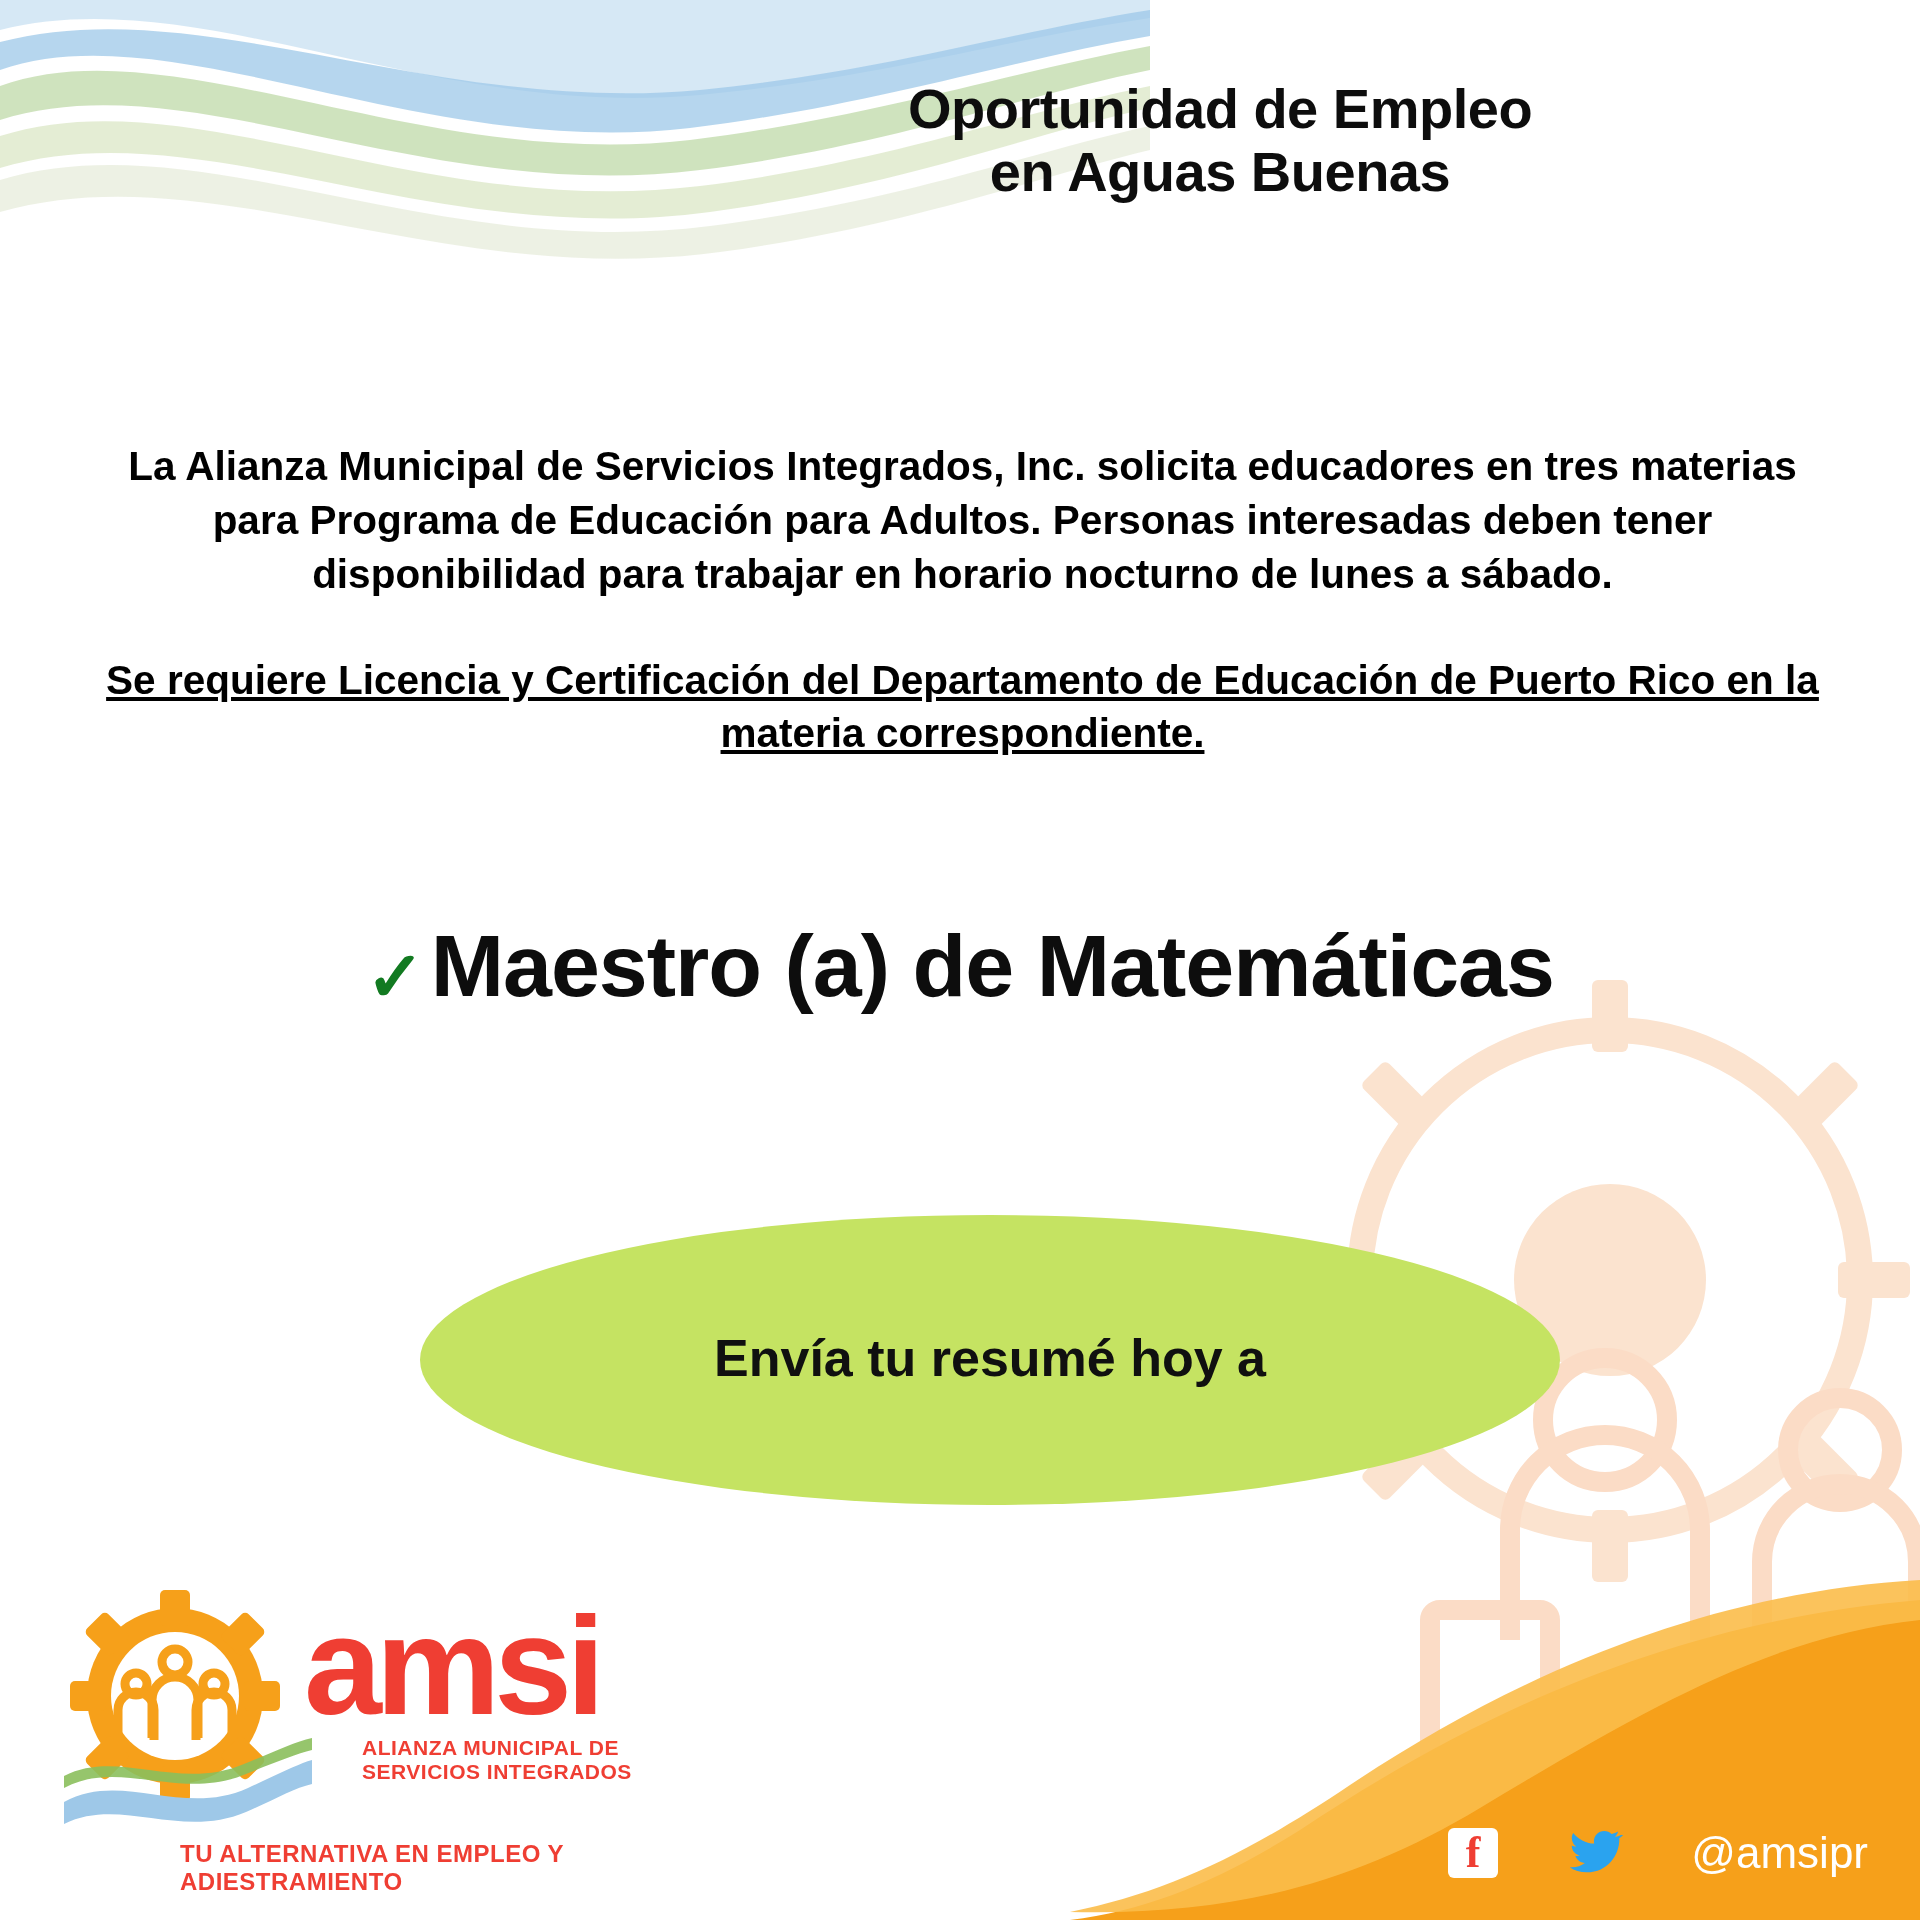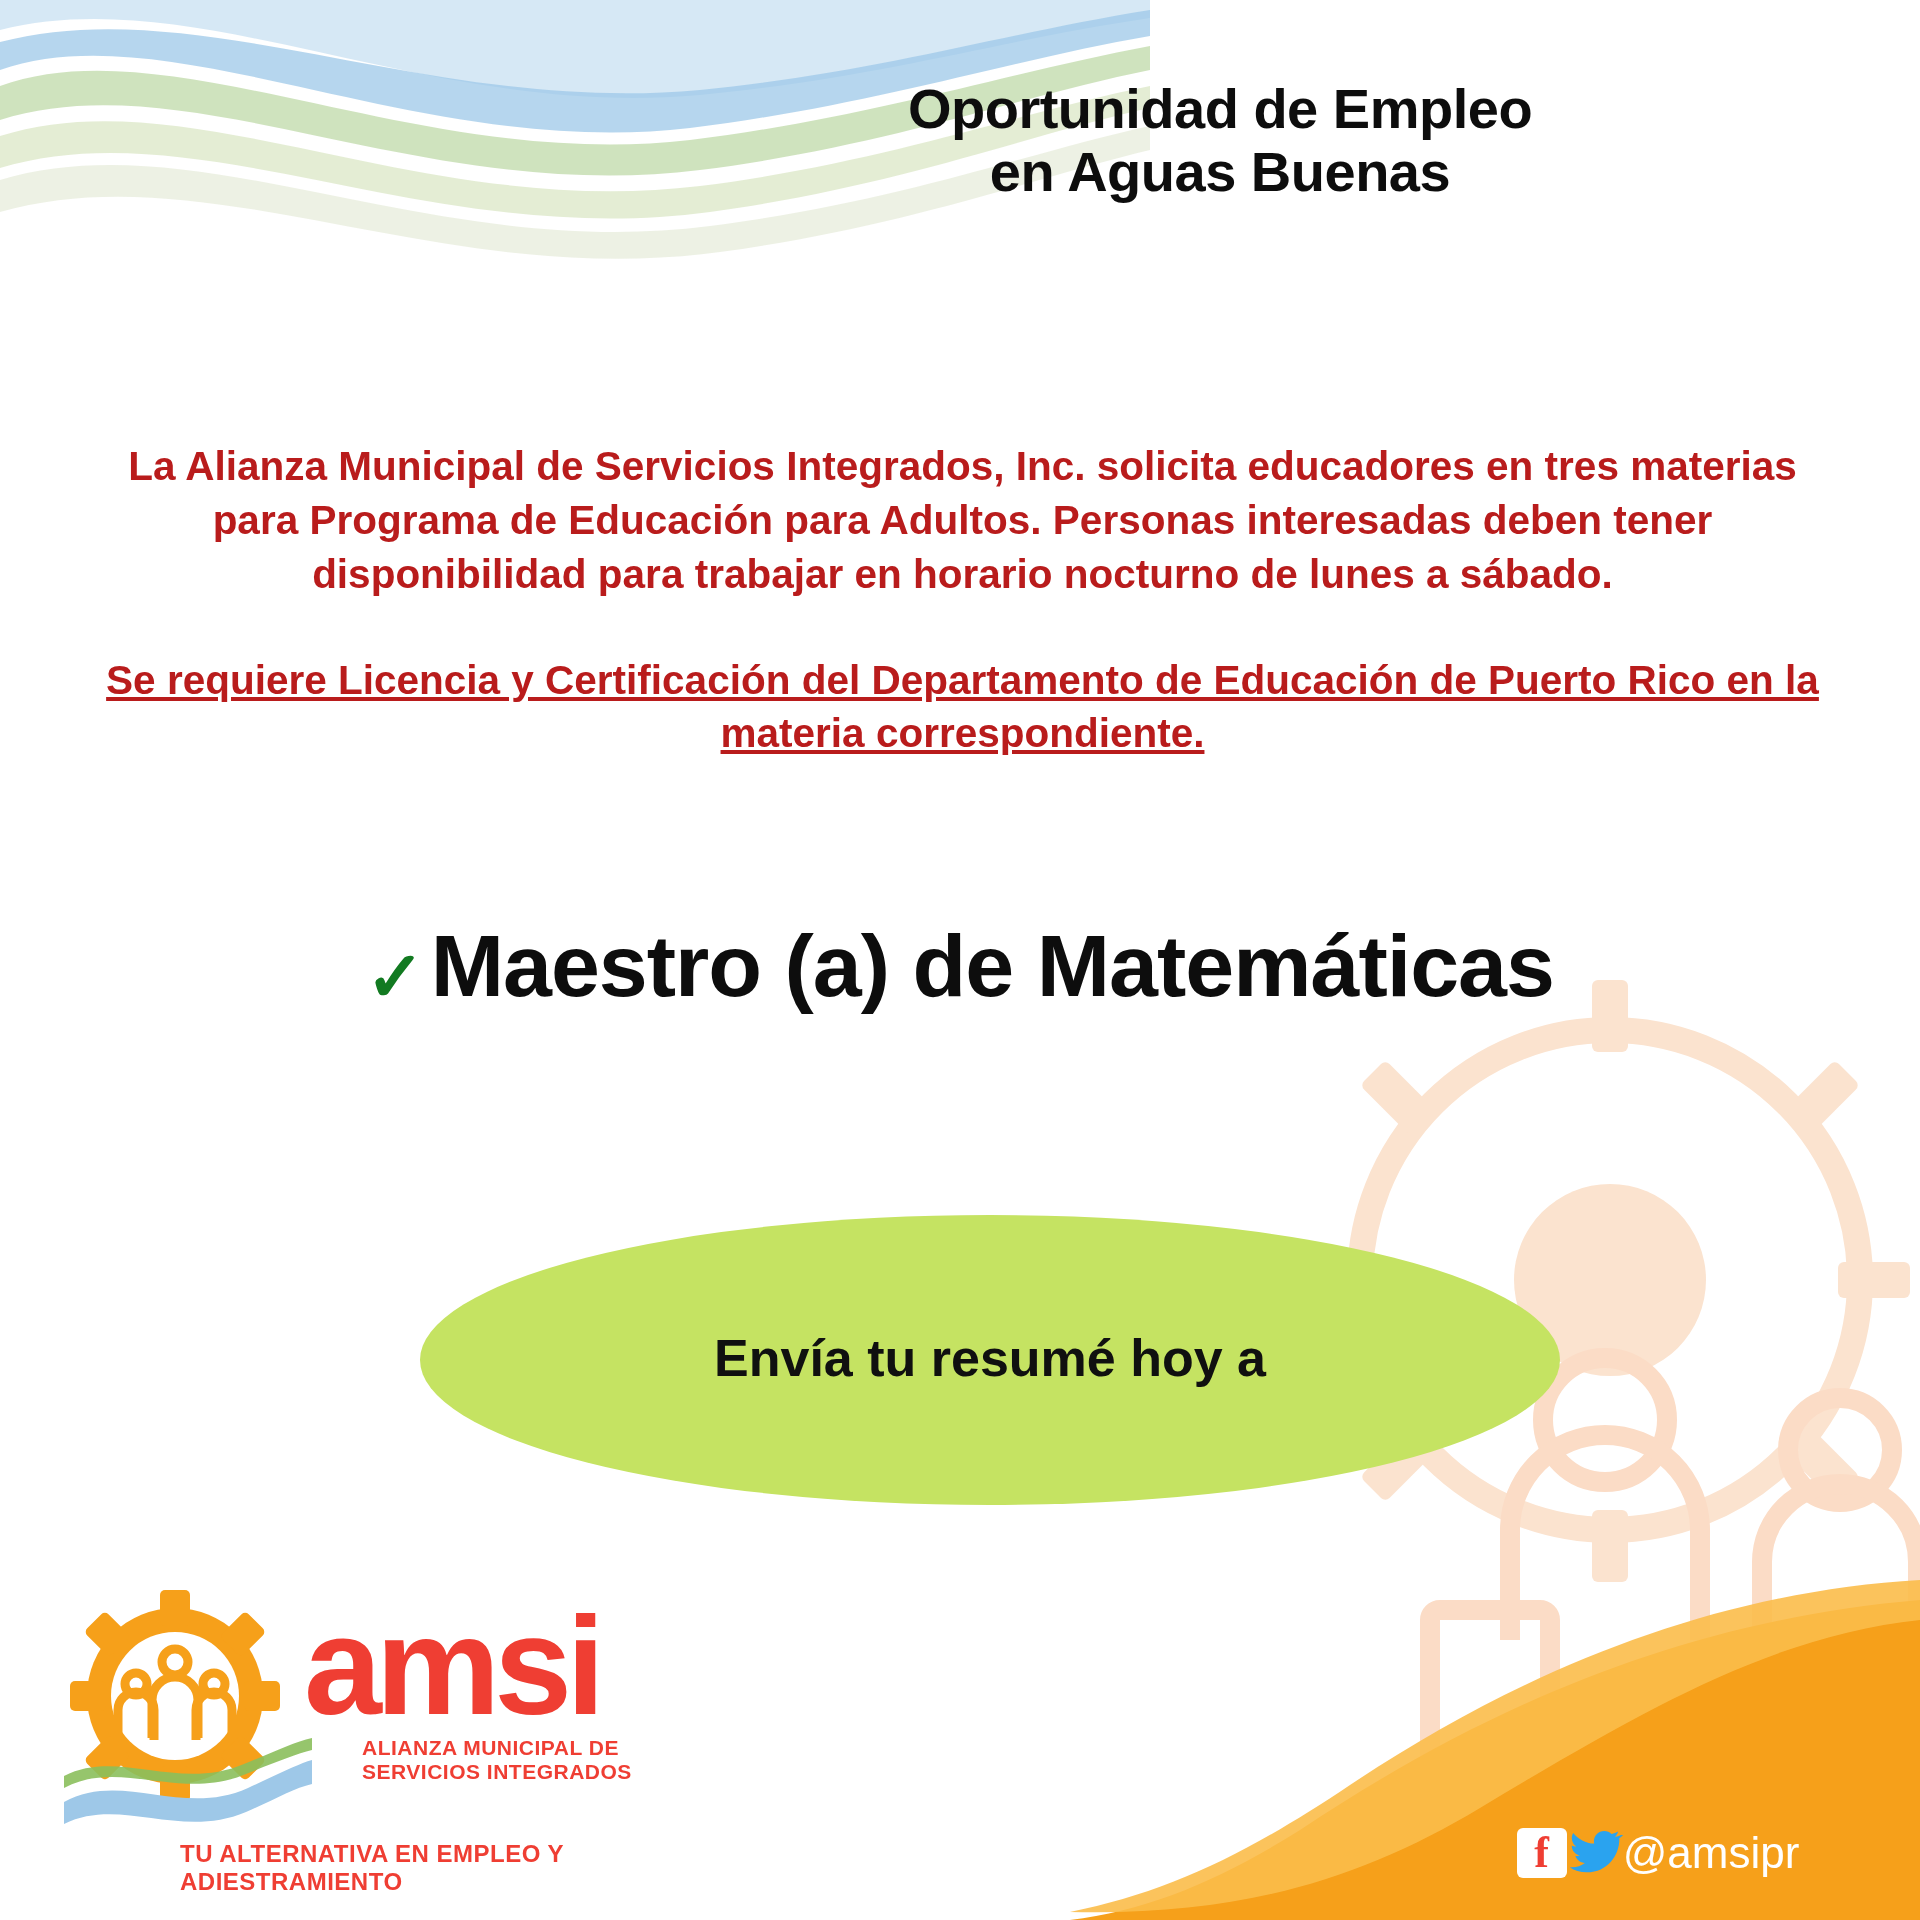--- a/index.html
+++ b/index.html
@@ -62,21 +62,21 @@
   }
   .headline .l2 { display: block; }
 
   
   .body-block {
     position: absolute;
     top: 440px;
     left: 95px;
     width: 1735px;
     text-align: center;
-    color: #b91c1c;
+    color: #000000;
     font-weight: bold;
     font-size: 40.5px;
     line-height: 1.33;
   }
   .body-block p + p { margin-top: 52px; text-decoration: underline; }
 
   
   .position-line {
     position: absolute;
     top: 920px;
@@ -182,21 +182,21 @@
   }
   .social-follow {
     font-size: 44px;
     font-weight: normal;
     line-height: 1.1;
     margin-bottom: 6px;
   }
   .social-row {
     display: flex;
     align-items: center;
-    justify-content: center;
+    justify-content: space-between;
   }
   .fb-icon {
     width: 50px; height: 50px;
     background: #ffffff;
     border-radius: 6px;
     position: relative;
     display: inline-block;
   }
   .fb-icon::after {
     content: "f";

